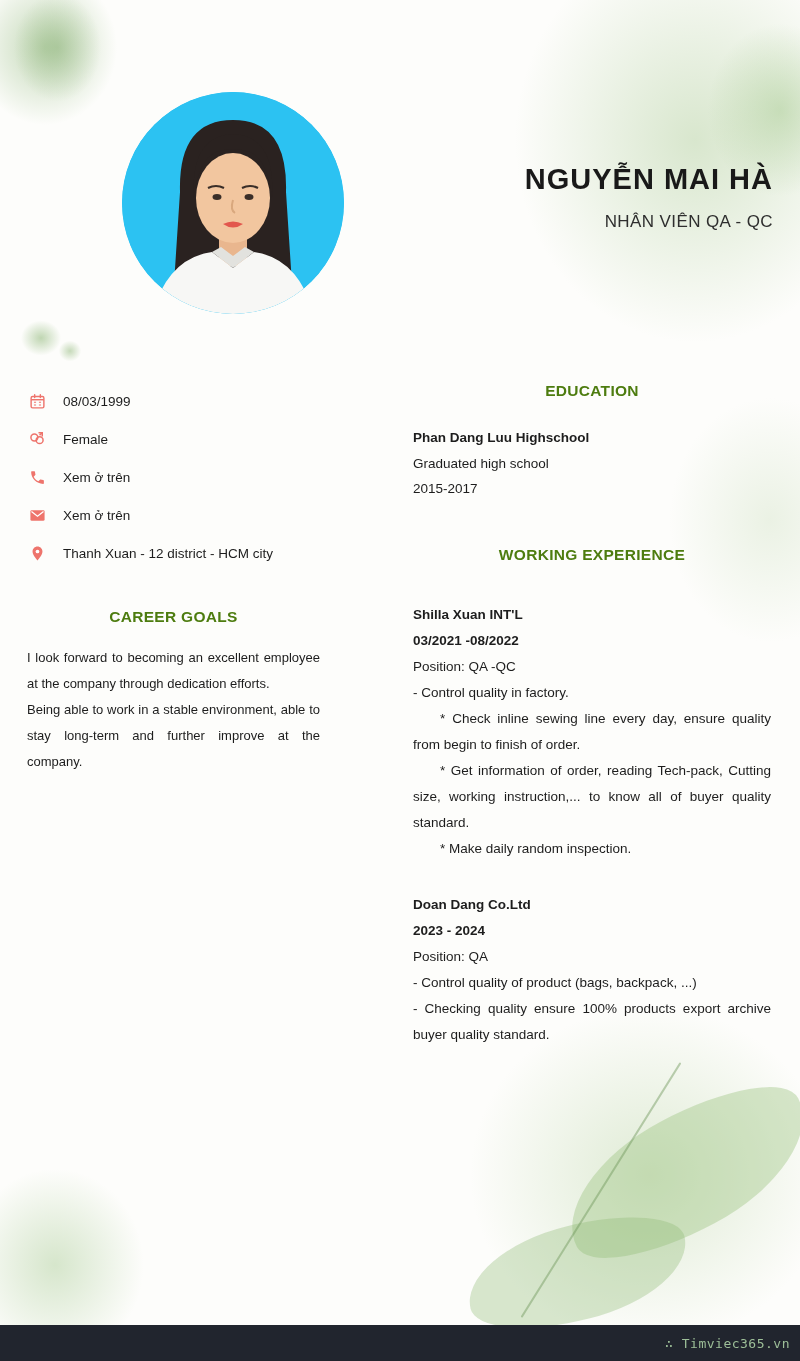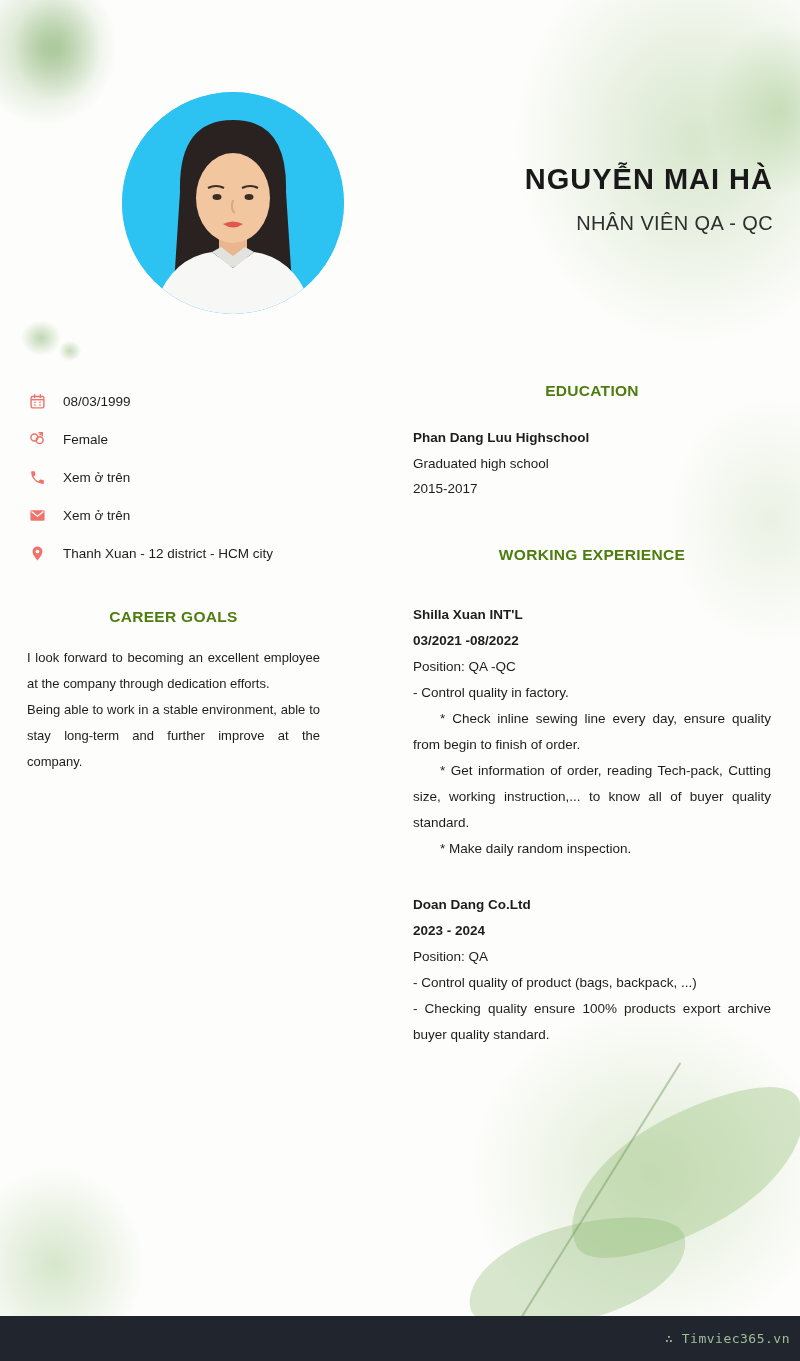--- a/index.html
+++ b/index.html
@@ -41,21 +41,21 @@
 
   
   .photo {
     position:absolute; left:122px; top:92px; width:222px; height:222px;
     border-radius:50%; overflow:hidden; background:#2cc2f2;
   }
 
   
   .header { position:absolute; left:413px; top:163px; width:360px;text-align:right; }
   .name  { font-size:29px; font-weight:700; color:#191919; letter-spacing:1px; }
-  .jobtitle { margin-top:16px; font-size:20px; color:#2e2e2e; letter-spacing:.4px; }
+  .jobtitle { margin-top:16px; font-size:17px; color:#2e2e2e; letter-spacing:.4px; }
 
   
   .left-col  { position:absolute; left:27px;  top:382px; width:293px; color:#1d1d1d; }
   .right-col { position:absolute; left:413px; top:382px; width:358px; color:#1d1d1d; }
 
   .section-h { font-size:15.5px; font-weight:700; text-align:center; color:#4d7c0f; letter-spacing:.3px; }
 
   
   .contact-row { display:flex; align-items:center; height:38px; }
   .cicon { width:20px; display:flex; align-items:center; justify-content:center; flex:0 0 20px; }
@@ -73,21 +73,21 @@
   
   .exp-h { margin-top:44px; }
   .job { margin-top:38px; font-size:13.5px; }
   .job + .job { margin-top:30px; }
   .job-company, .job-period { font-weight:700; line-height:26px; }
   .job-line { line-height:26px; text-align:justify; }
   .job-line.indent { text-indent:27px; }
 
   
   .footer {
-    position:absolute; left:0; bottom:0; width:800px; height:45px;
+    position:absolute; left:0; bottom:0; width:800px; height:36px;
     background:#21252e; display:flex; align-items:center; justify-content:flex-end;
   }
   .watermark {
     font-family:"DejaVu Sans Mono",monospace; font-size:13px;
     color:#9dbf98; padding-right:10px; letter-spacing:.5px;
   }
 </style>
 </head>
 <body>
 

